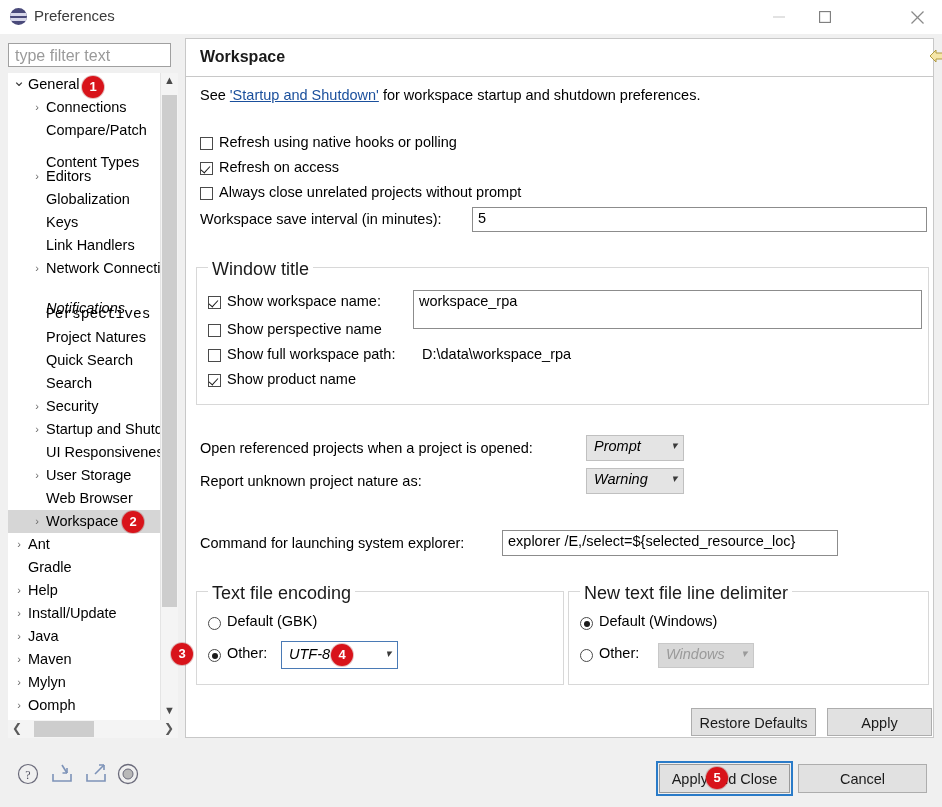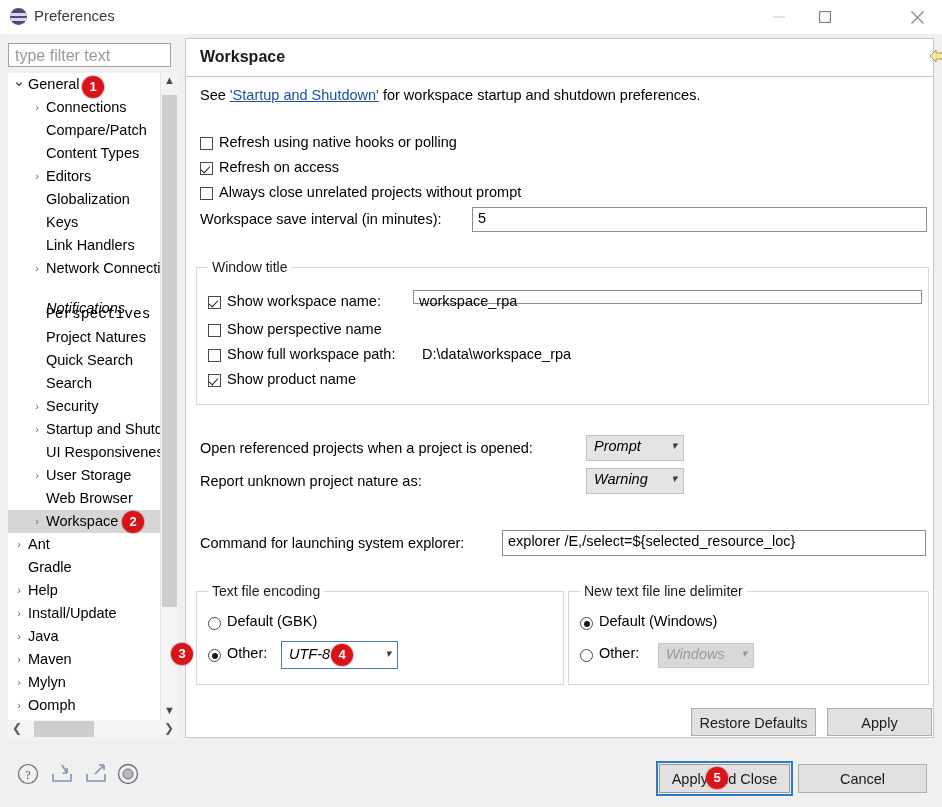--- a/index.html
+++ b/index.html
@@ -165,21 +165,21 @@
     box-sizing: border-box;
   }
   .tbox span { position: absolute; left: 5px; top: 2px; font-size: 14.5px; white-space: nowrap; }
 
   
   .group {
     position: absolute; border: 1px solid #d8d8d8; box-sizing: border-box;
   }
   .group-title {
     position: absolute; background: #ffffff; padding: 0 4px;
-    font-size: 14px; color: #1a1a1a; white-space: nowrap;
+    font-size: 18px; color: #1a1a1a; white-space: nowrap;
   }
 
   
   .combo {
     position: absolute; background: #e4e4e4; border: 1px solid #c0c0c0;
     box-sizing: border-box;
     font-style: italic;
   }
   .combo .val { position: absolute; left: 7px; top: 2px; font-size: 14.5px; white-space: nowrap; }
   .combo .chev {
@@ -244,21 +244,21 @@
           <span class="tree-arrow" style="left: 4px; font-size: 15px; line-height: 15px; color: rgb(58, 58, 58);">⌄</span>
           <span class="tree-label" style="left: 20px;">General</span>
         </div>
         <div class="tree-item" style="top: 23px; left: 0px; width: 152px;">
           <span class="tree-arrow" style="left: 22px;">›</span>
           <span class="tree-label" style="left: 38px;">Connections</span>
         </div>
         <div class="tree-item" style="top: 46px; left: 0px; width: 152px;">
           <span class="tree-label" style="left: 38px;">Compare/Patch</span>
         </div>
-        <div class="tree-item" style="top: 69px; left: 0px; width: 152px;">
+        <div class="tree-item" style="top: 78px; left: 0px; width: 152px;">
           <span class="tree-label" style="left: 38px;">Content Types</span>
         </div>
         <div class="tree-item" style="top: 92px; left: 0px; width: 152px;">
           <span class="tree-arrow" style="left: 22px;">›</span>
           <span class="tree-label" style="left: 38px;">Editors</span>
         </div>
         <div class="tree-item" style="top: 115px; left: 0px; width: 152px;">
           <span class="tree-label" style="left: 38px;">Globalization</span>
         </div>
         <div class="tree-item" style="top: 138px; left: 0px; width: 152px;">
@@ -412,21 +412,21 @@
     <div class="row-label" style="left:14px; top:172px">Workspace save interval (in minutes):</div>
     <div class="tbox" style="left:286px; top:168px; width:455px; height:25px">
       <span>5</span>
     </div>
 
     <div class="group" style="left:10px; top:228px; width:733px; height:138px"></div>
     <div class="group-title" style="left:22px; top:220px">Window title</div>
 
     <div class="cb checked" style="left:22px; top:257px"></div>
     <div class="row-label" style="left:41px; top:254px">Show workspace name:</div>
-    <div class="tbox" style="left:227px; top:251px; width:509px; height:14px">
+    <div class="tbox" style="left:227px; top:251px; width:509px; height:39px">
       <span>workspace_rpa</span>
     </div>
 
     <div class="cb" style="left:22px; top:285px"></div>
     <div class="row-label" style="left:41px; top:282px">Show perspective name</div>
 
     <div class="cb" style="left:22px; top:310px"></div>
     <div class="row-label" style="left:41px; top:307px">Show full workspace path:</div>
     <div class="row-label" style="left:236px; top:307px">D:\data\workspace_rpa</div>
 
@@ -439,21 +439,21 @@
       <span class="chev">▾</span>
     </div>
 
     <div class="row-label" style="left:14px; top:434px">Report unknown project nature as:</div>
     <div class="combo" style="left:400px; top:429px; width:98px; height:26px">
       <span class="val">Warning</span>
       <span class="chev">▾</span>
     </div>
 
     <div class="row-label" style="left:14px; top:496px">Command for launching system explorer:</div>
-    <div class="tbox" style="left:316px; top:491px; width:424px; height:26px">
+    <div class="tbox" style="left:316px; top:491px; width:336px; height:26px">
       <span>explorer /E,/select=${selected_resource_loc}</span>
     </div>
 
     <div class="group" style="left:10px; top:552px; width:368px; height:94px"></div>
     <div class="group-title" style="left:22px; top:544px">Text file encoding</div>
 
     <div class="rb" style="left:22px; top:578px"></div>
     <div class="row-label" style="left:41px; top:574px">Default (GBK)</div>
 
     <div class="rb checked" style="left:22px; top:610px"></div>

